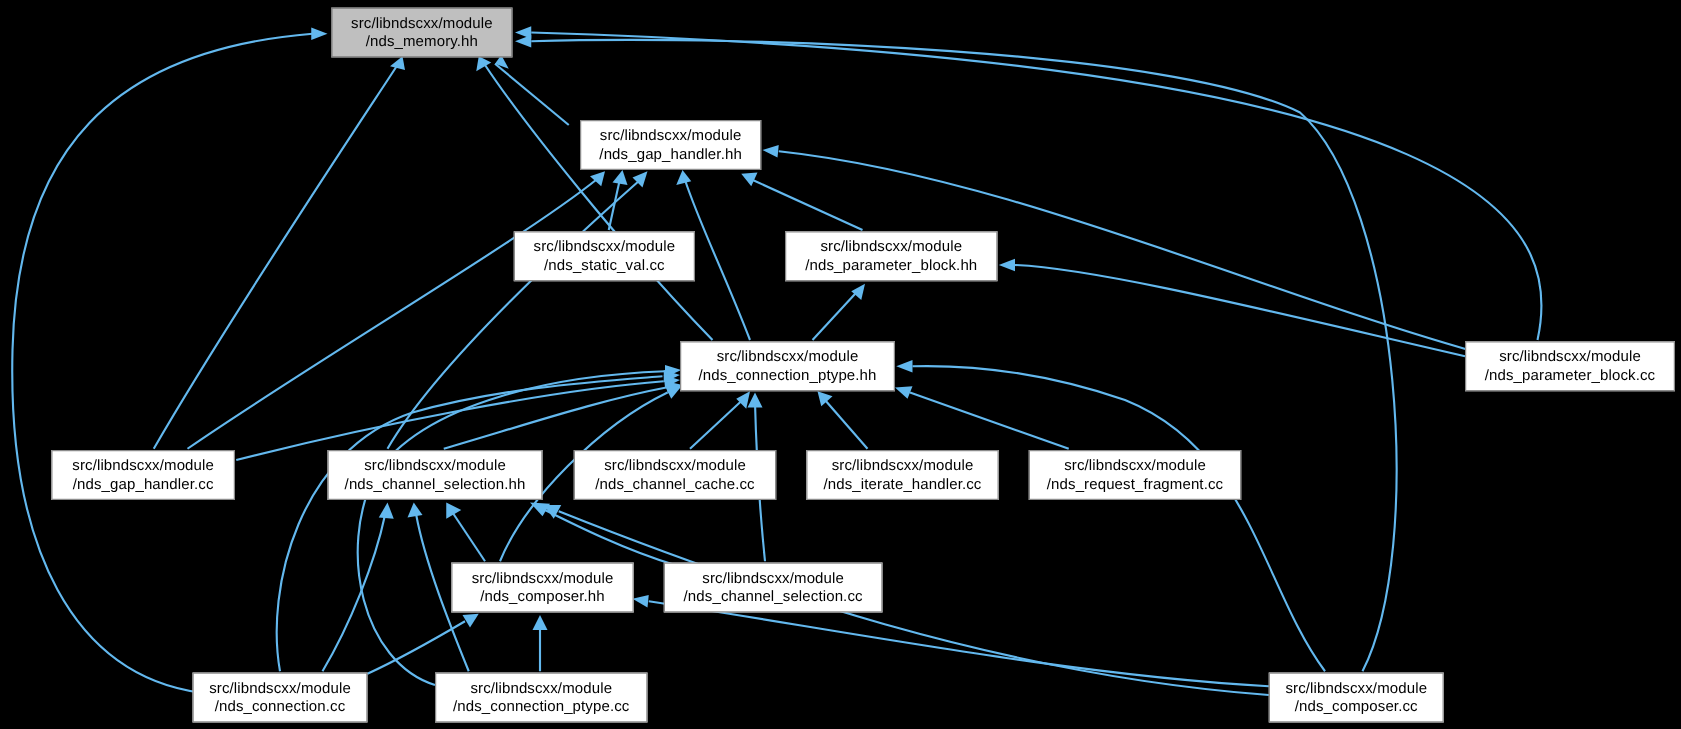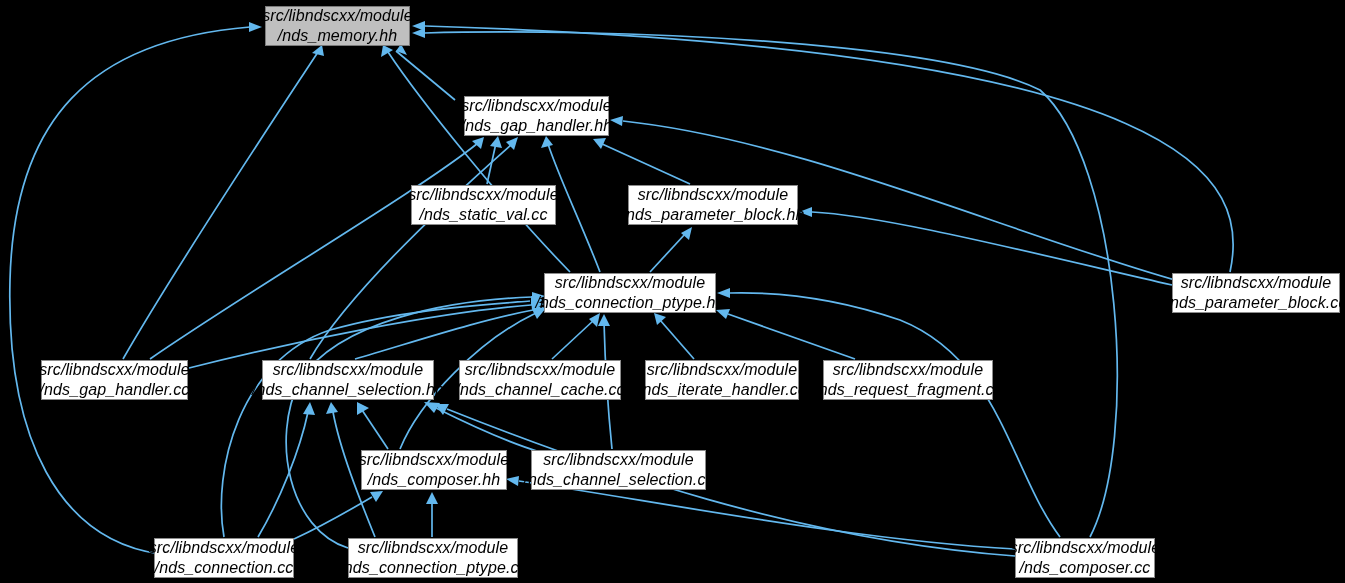--- a/index.html
+++ b/index.html
@@ -25,25 +25,24 @@
   .node-box {
     position: absolute;
     box-sizing: border-box;
     border: 1px solid #8c8c8c;
     background: #ffffff;
     color: #000000;
     display: flex;
     flex-direction: column;
     align-items: center;
     justify-content: center;
-    font-size: 16px;
+    font-size: 12px;
     line-height: 1.28;
     white-space: nowrap;
     letter-spacing: 0.1px;
-    font-style: italic;
   }
   .node-box.root {
     background: #bfbfbf;
     border-color: #7a7a7a;
   }
   .node-line {
     display: block;
     pointer-events: none;
   }
   .edge-path {

